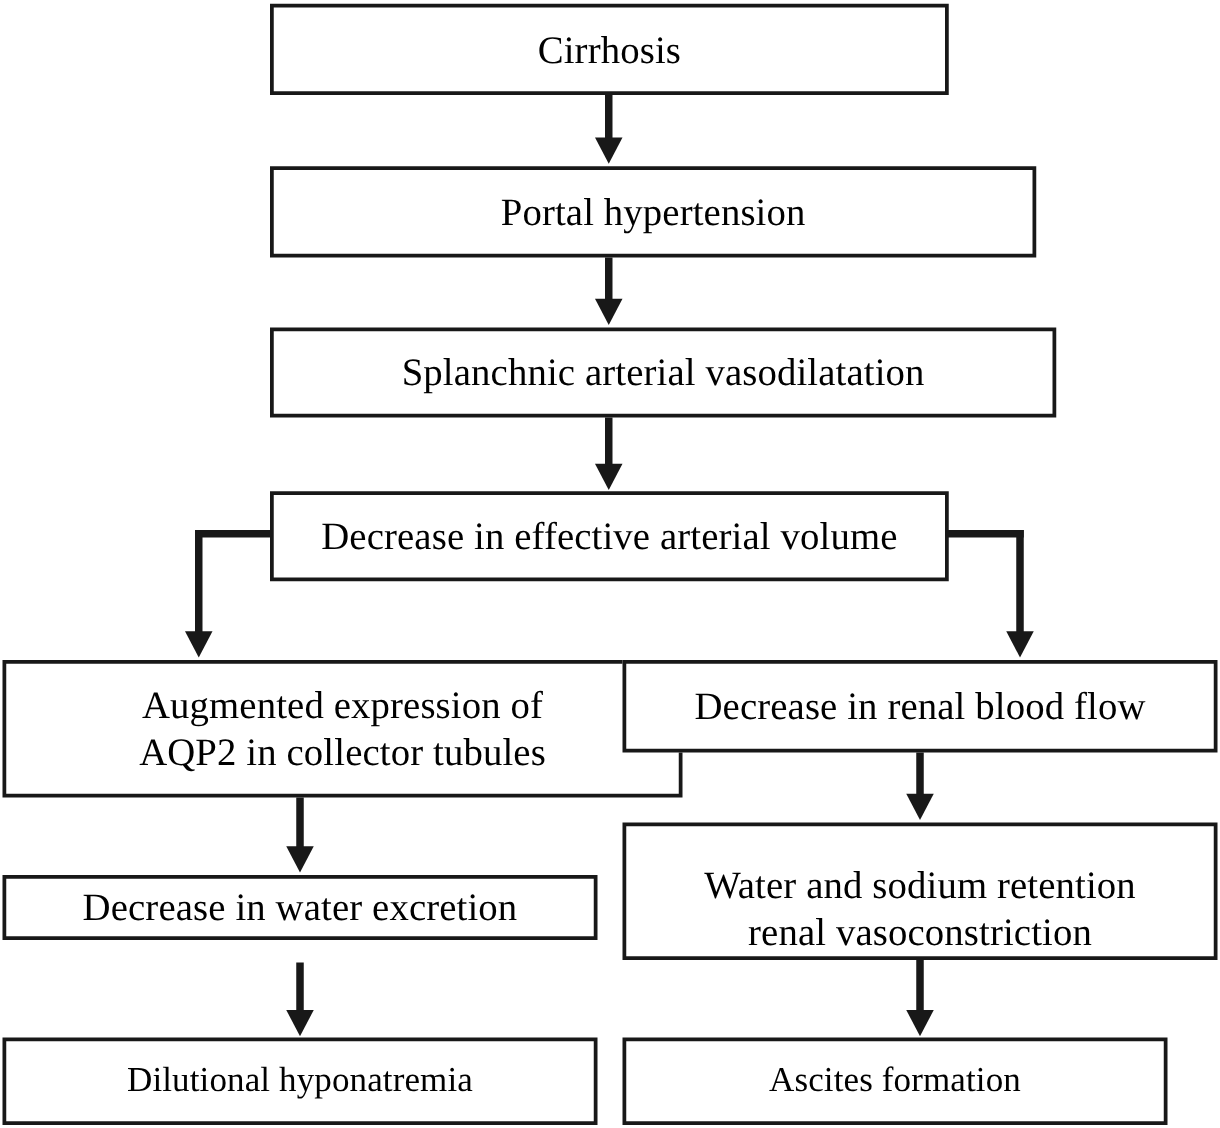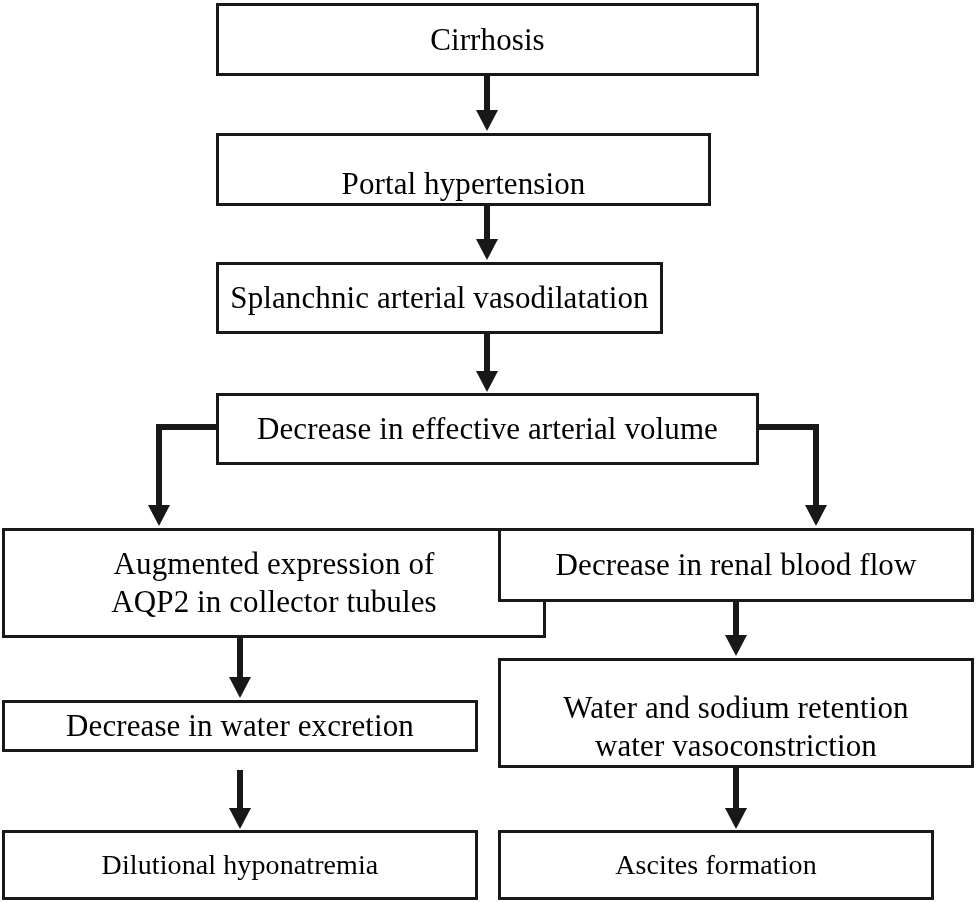--- a/index.html
+++ b/index.html
@@ -61,28 +61,28 @@
 
 <div id="canvas">
 
   <div class="node" style="left:216px; top:3px; width:543px; height:73px;">
     <span class="label">Cirrhosis</span>
   </div>
 
   <div class="vline" style="left:484px; top:76px; width:6px; height:38px;"></div>
   <div class="arrowhead" style="left:476px; top:110px;"></div>
 
-  <div class="node" style="left:216px; top:133px; width:495px; height:73px;align-items:flex-end;">
+  <div class="node" style="left:216px; top:133px; width:613px; height:73px;">
     <span class="label">Portal hypertension</span>
   </div>
 
   <div class="vline" style="left:484px; top:206px; width:6px; height:37px;"></div>
   <div class="arrowhead" style="left:476px; top:239px;"></div>
 
-  <div class="node" style="left:216px; top:262px; width:447px; height:72px;">
+  <div class="node" style="left:216px; top:262px; width:629px; height:72px;">
     <span class="label">Splanchnic arterial vasodilatation</span>
   </div>
 
   <div class="vline" style="left:484px; top:334px; width:6px; height:40px;"></div>
   <div class="arrowhead" style="left:476px; top:371px;"></div>
 
   <div class="node" style="left:216px; top:393px; width:543px; height:72px;">
     <span class="label">Decrease in effective arterial volume</span>
   </div>
 
@@ -118,21 +118,21 @@
   <div class="node" style="left:498px; top:528px; width:476px; height:74px;justify-content:center;">
     <span class="label">Decrease in renal blood flow</span>
   </div>
 
   <div class="vline" style="left:733px; top:602px; width:6px; height:37px;"></div>
   <div class="arrowhead" style="left:725px; top:635px;"></div>
 
   <div class="node" style="left:498px; top:658px; width:476px; height:110px;align-items:flex-end;">
     <span class="label">
       <span>Water and sodium retention</span><br>
-      <span>water vasoconstriction</span>
+      <span>renal vasoconstriction</span>
     </span>
   </div>
 
   <div class="vline" style="left:733px; top:768px; width:6px; height:44px;"></div>
   <div class="arrowhead" style="left:725px; top:808px;"></div>
 
   <div class="node bold" style="left:498px; top:830px; width:436px; height:70px;">
     <span class="label">Ascites formation</span>
   </div>
 

